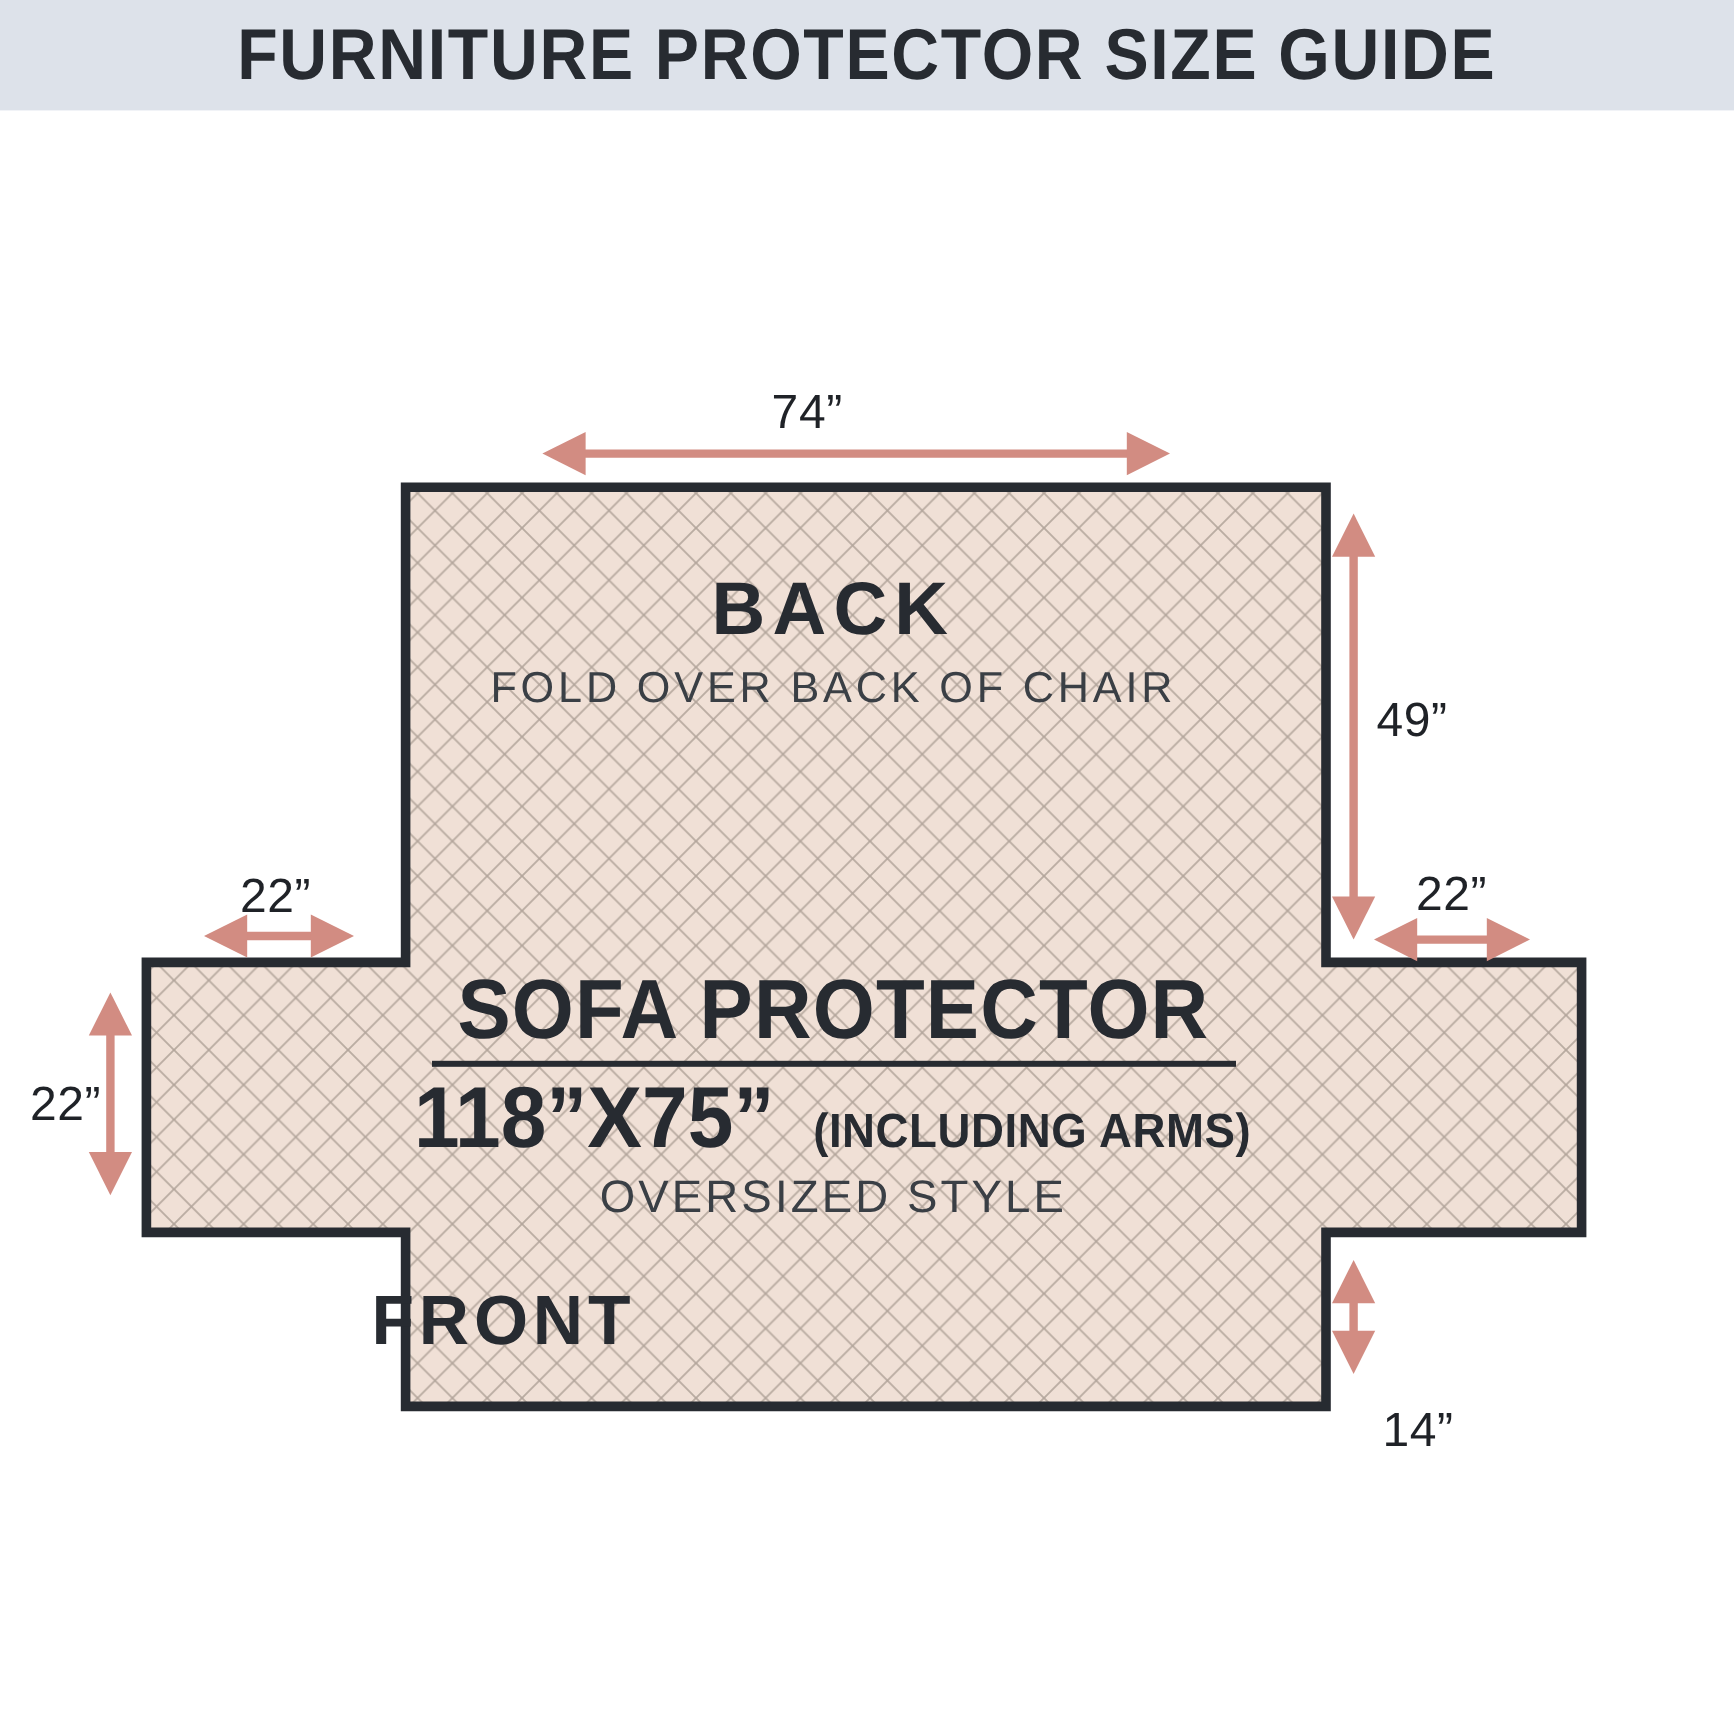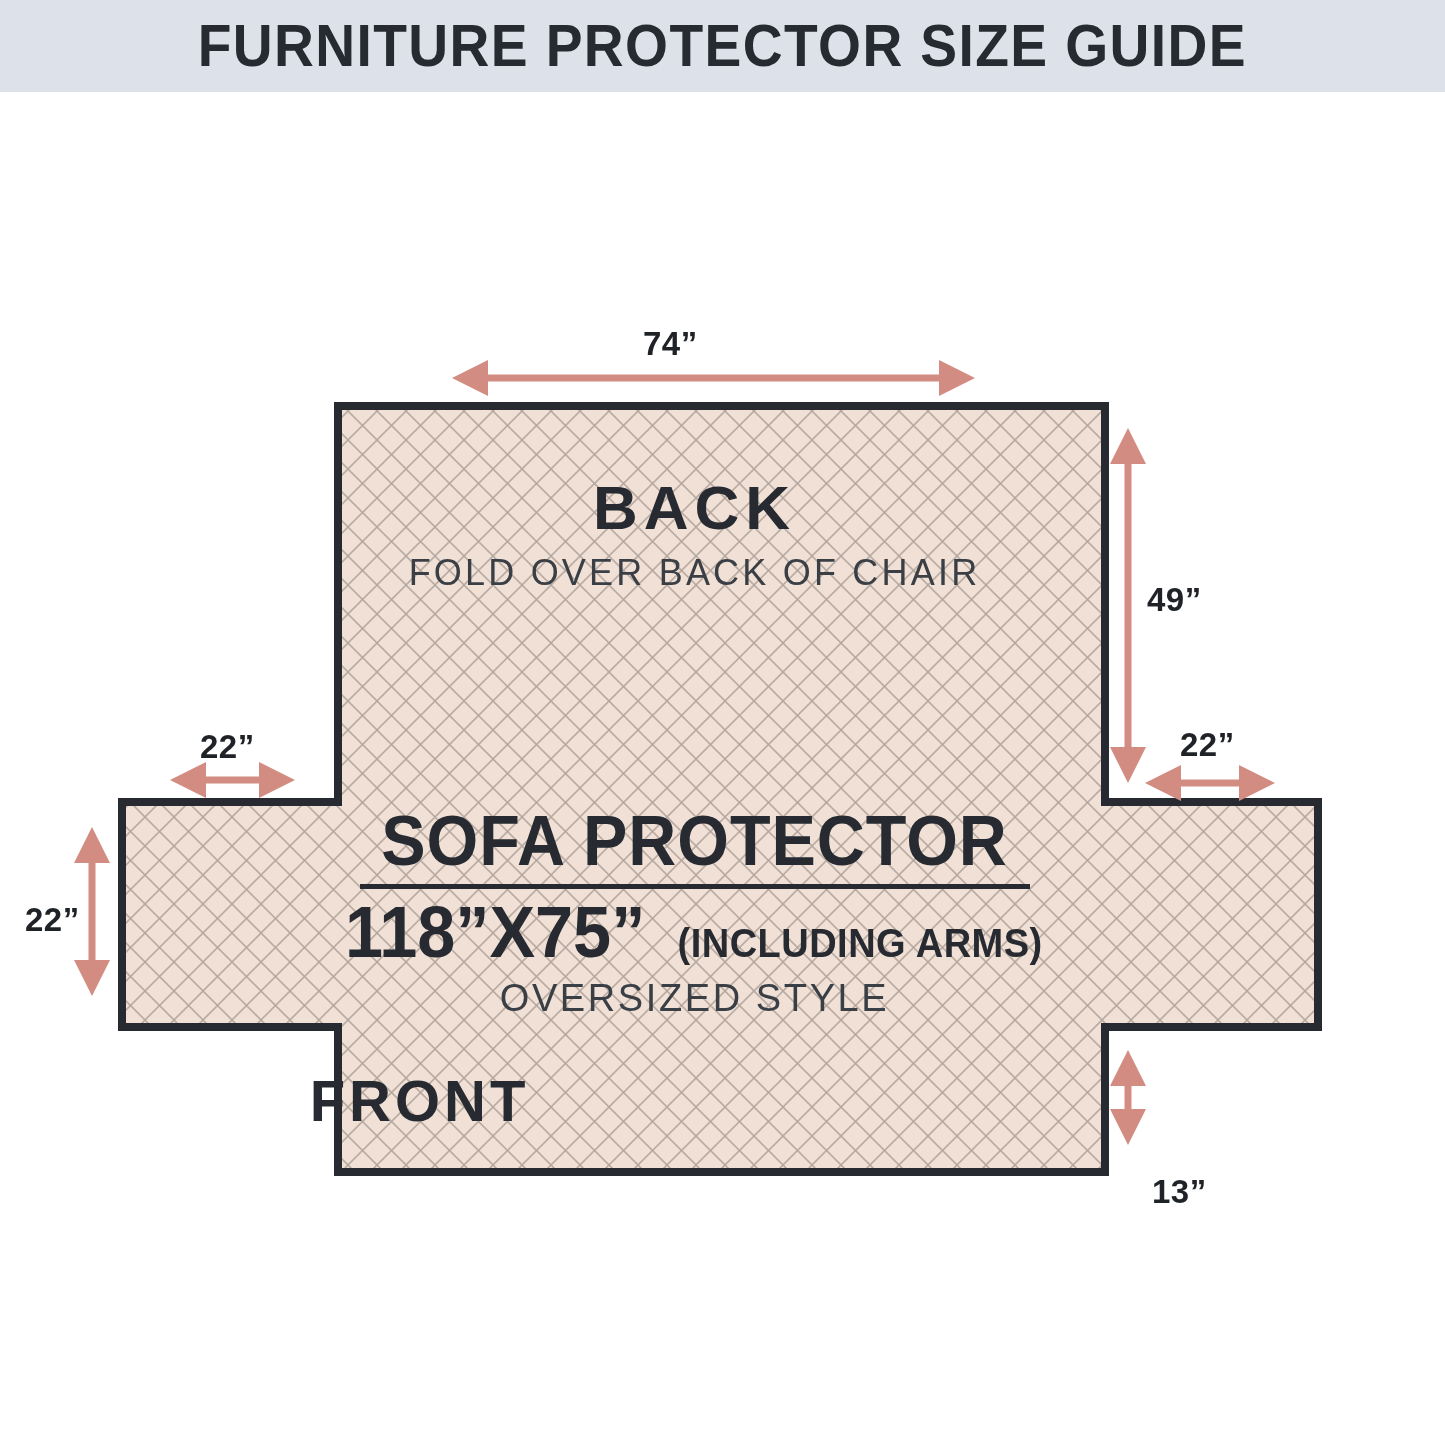--- a/index.html
+++ b/index.html
@@ -145,23 +145,23 @@
     line-height: 58px;
     font-weight: bold;
     letter-spacing: 4px;
     transform: translateX(-303px);
   }
 
   
   .dim {
     position: absolute;
     color: #1f2227;
-    font-weight: bold;
+    font-weight: normal;
     white-space: nowrap;
-    font-size: 33px;
+    font-size: 40px;
     line-height: 40px;
     letter-spacing: 0.5px;
     text-align: center;
   }
   .dim-74    { left: 643px;  top: 232px; }
   .dim-39    { left: 1147px; top: 488px; }
   .dim-22-tl { left: 200px;  top: 635px; }
   .dim-22-tr { left: 1180px; top: 633px; }
   .dim-22-l  { left: 25px;   top: 808px; }
   .dim-14    { left: 1152px; top: 1080px; }
@@ -255,16 +255,16 @@
       <div class="style-note">OVERSIZED STYLE</div>
     </div>
 
     <div class="txt label-front">FRONT</div>
 
     <div class="dim dim-74">74”</div>
     <div class="dim dim-39">49”</div>
     <div class="dim dim-22-tl">22”</div>
     <div class="dim dim-22-tr">22”</div>
     <div class="dim dim-22-l">22”</div>
-    <div class="dim dim-14">13”</div>
+    <div class="dim dim-14">14”</div>
 
   </div>
 </div>
 
 </body></html>

